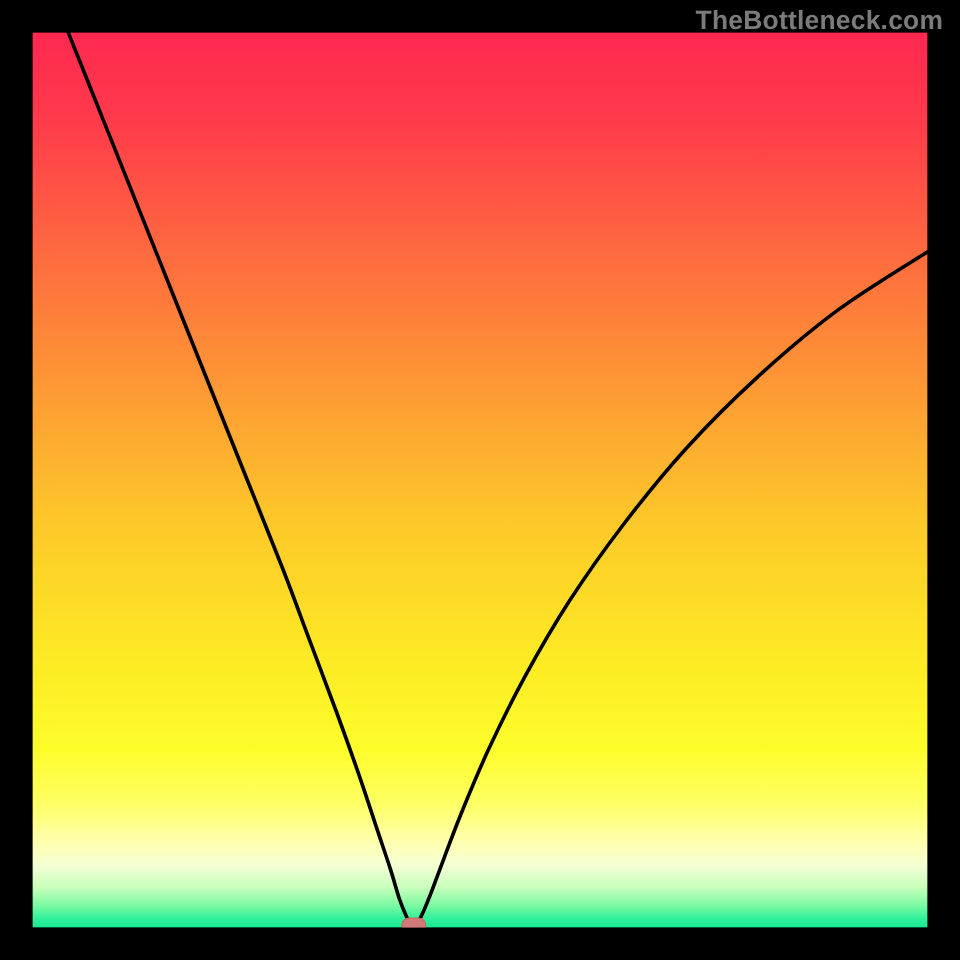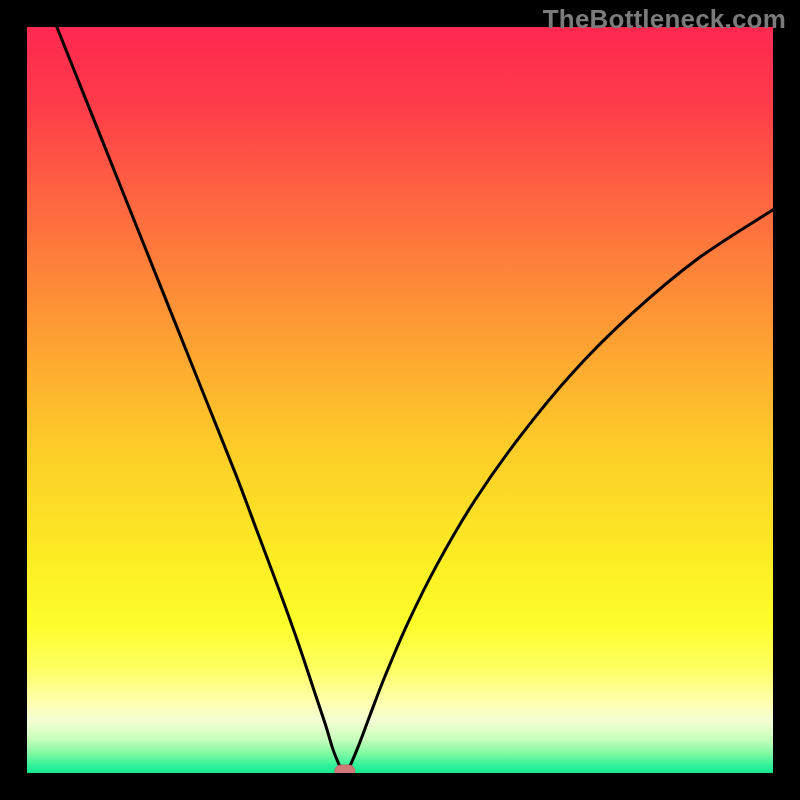--- a/index.html
+++ b/index.html
@@ -17,21 +17,21 @@
     top: 0;
     width: 800px;
     height: 800px;
     background: #000;
   }
   .watermark {
     position: absolute;
     top: 4px;
     right: 14px;
     color: #7b7b7b;
-    font-size: 26px;
+    font-size: 22px;
     font-weight: 600;
     letter-spacing: 0.2px;
     user-select: none;
     margin-left: 40px;
   }
   svg {
     position: absolute;
     left: 0;
     top: 0;
   }

